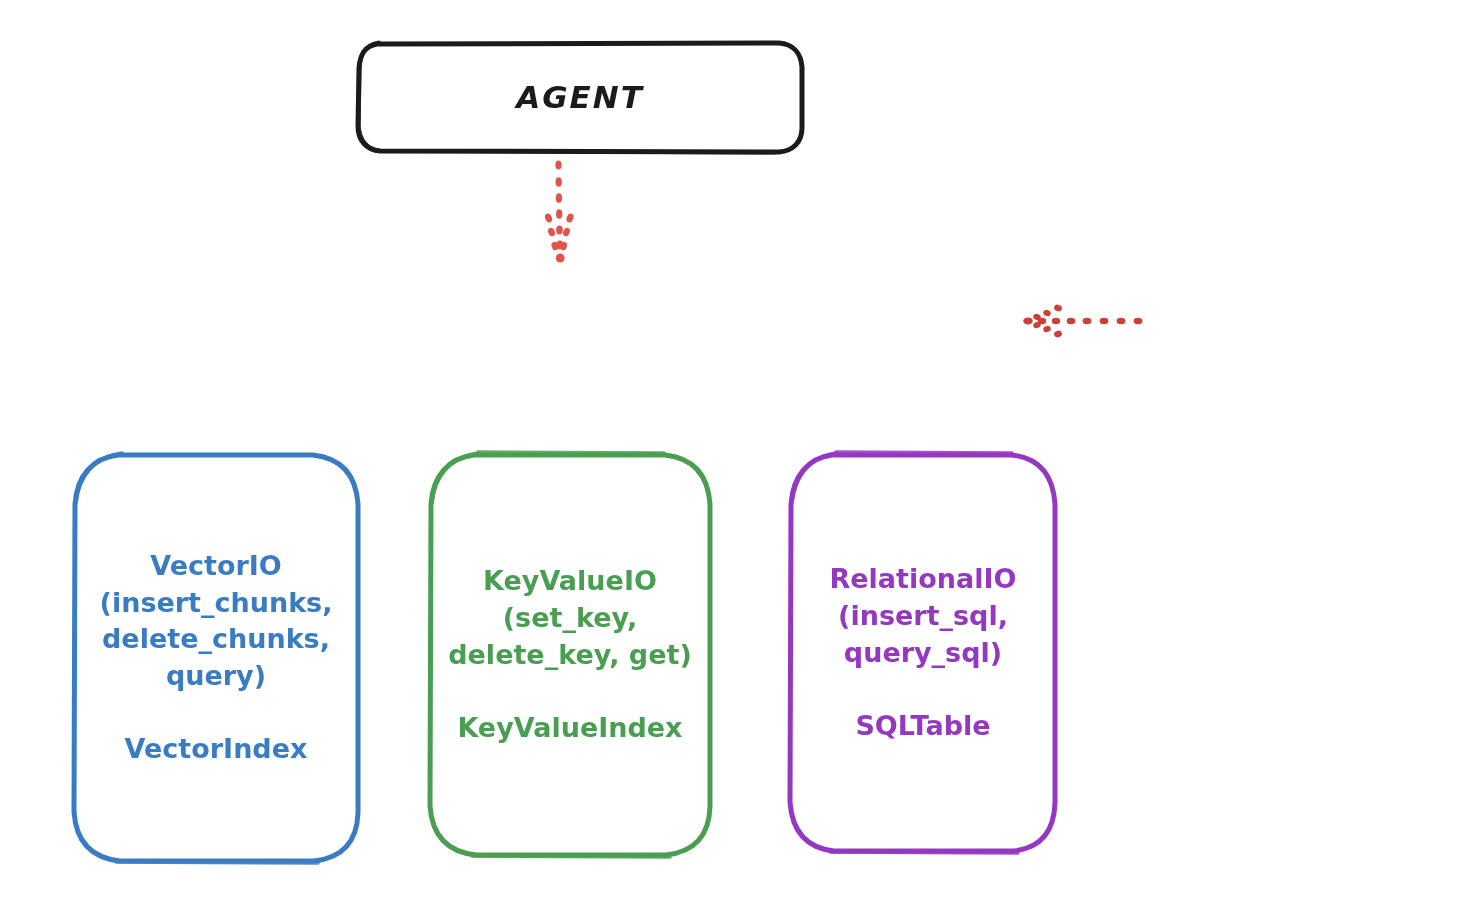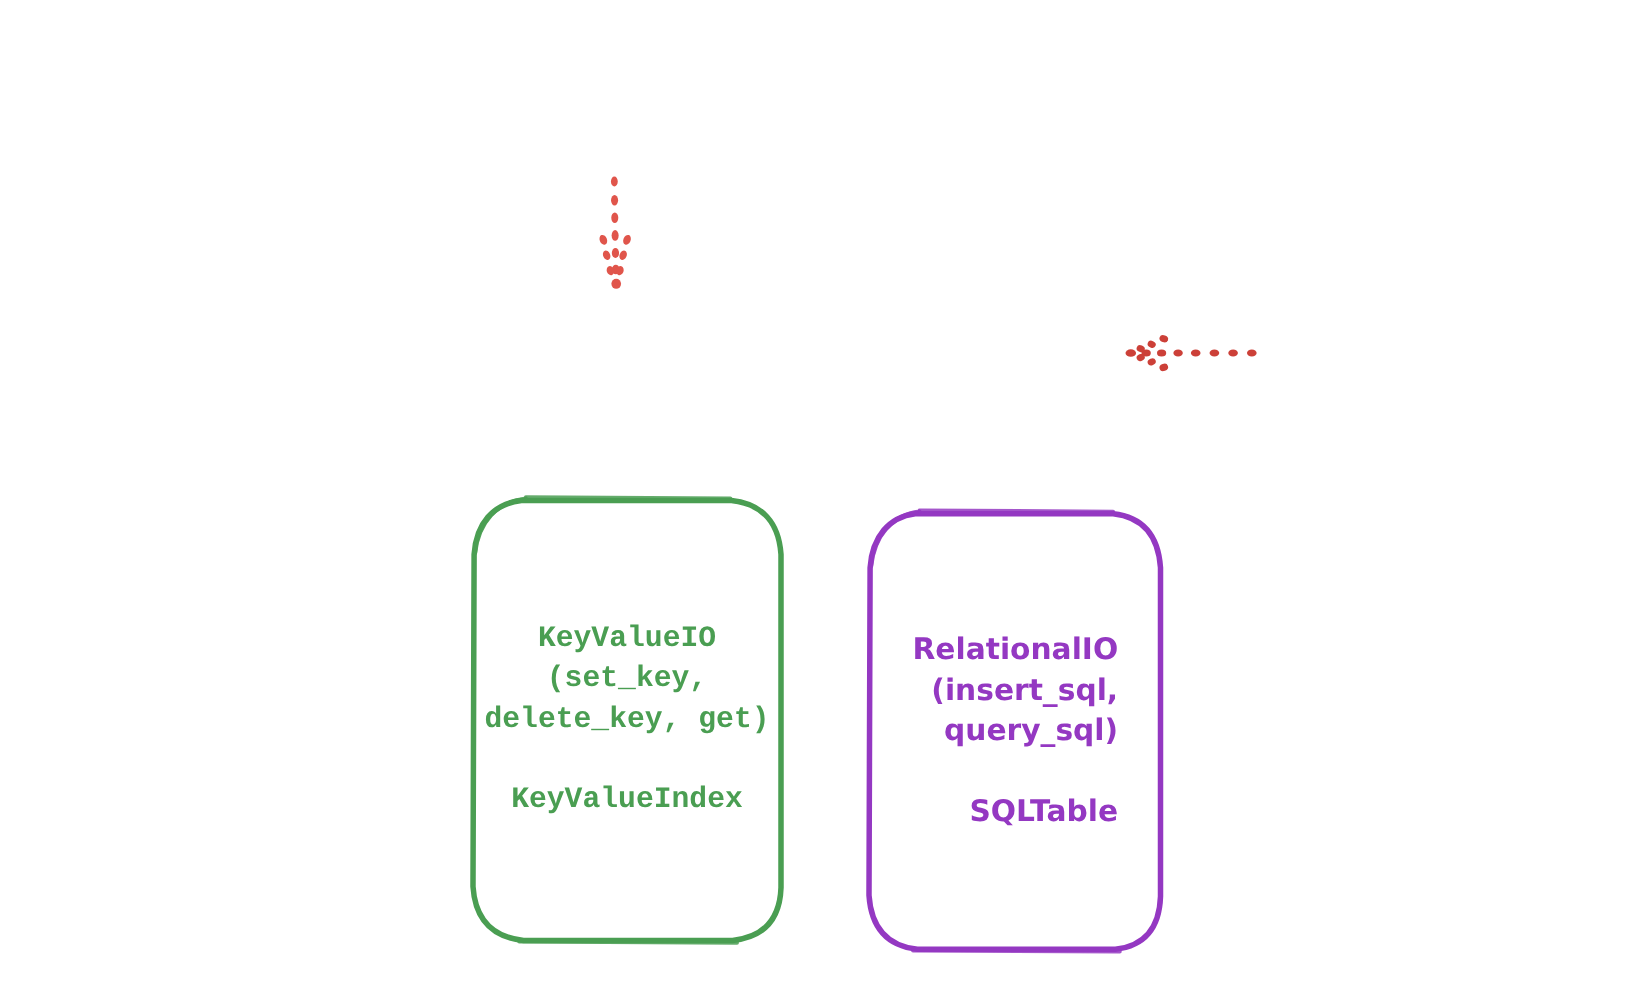--- a/index.html
+++ b/index.html
@@ -98,28 +98,27 @@
     height: 416px;
   }
   #vector-io-node .node-text { color: #3a7cc4; }
 
   #key-value-io-node {
     left: 426px;
     top: 450px;
     width: 288px;
     height: 410px;
   }
-  #key-value-io-node .node-text { color: #4a9e52; font-family: Liberation Mono, monospace; }
+  #key-value-io-node .node-text { color: #4a9e52; }
 
   #relational-io-node {
     left: 786px;
-    top: 462px;
+    top: 450px;
     width: 274px;
     height: 406px;
-    text-align: right;
   }
   #relational-io-node .node-text { color: #9438c2; }
 
   
   .connector {
     position: absolute;
     overflow: visible;
     pointer-events: none;
   }
   #agent-to-rag-connector {
@@ -149,22 +148,43 @@
     line-height: 1.30;
     text-align: center;
     white-space: pre-line;
   }
 </style>
 </head>
 <body>
 
 <div class="canvas">
 
-
-
+  <div class="node" id="agent-node">
+    <svg class="sketch-border" viewBox="0 0 450 118" preserveAspectRatio="none">
+      <path d="M22,6 C10,8 5,16 4,30 L3,88 C3,102 11,112 25,113 L424,114 C438,113 447,104 447,90 L447,29 C446,15 438,6 424,5 L22,6 Z" fill="#ffffff" stroke="#1b1b1b" stroke-width="5" stroke-linecap="round" stroke-linejoin="round"></path>
+      <path d="M24,4 C12,6 6,15 5,29 L4,87 C5,101 12,111 26,113" fill="none" stroke="#1b1b1b" stroke-width="3.2" stroke-linecap="round" opacity="0.85"></path>
+      <path d="M28,113 L420,115" fill="none" stroke="#1b1b1b" stroke-width="3" stroke-linecap="round" opacity="0.8"></path>
+    </svg>
+    <span class="node-text">AGENT</span>
+  </div>
+
+
+  <div class="node provider-card" id="vector-io-node">
+    <svg class="sketch-border" viewBox="0 0 292 416" preserveAspectRatio="none">
+      <path d="M48,5 C22,8 7,26 5,54 L4,362 C6,392 22,408 50,411 L244,411 C272,408 287,392 288,363 L288,54 C286,25 271,8 243,5 L48,5 Z" fill="#ffffff" stroke="#3a7cc4" stroke-width="5" stroke-linecap="round" stroke-linejoin="round"></path>
+      <path d="M52,3 C26,6 9,25 6,53" fill="none" stroke="#3a7cc4" stroke-width="3.5" stroke-linecap="round" opacity="0.9"></path>
+      <path d="M46,412 L248,413" fill="none" stroke="#3a7cc4" stroke-width="3.6" stroke-linecap="round" opacity="0.85"></path>
+    </svg>
+    <span class="node-text">VectorIO
+(insert_chunks,
+delete_chunks,
+query)
+
+VectorIndex</span>
+  </div>
 
   <div class="node provider-card" id="key-value-io-node">
     <svg class="sketch-border" viewBox="0 0 288 410" preserveAspectRatio="none">
       <path d="M48,5 C22,8 7,26 5,54 L4,356 C6,386 22,402 50,405 L240,405 C268,402 283,386 284,357 L284,54 C282,25 267,8 239,5 L48,5 Z" fill="#ffffff" stroke="#4a9e52" stroke-width="5" stroke-linecap="round" stroke-linejoin="round"></path>
       <path d="M52,3 C26,6 9,25 6,53" fill="none" stroke="#4a9e52" stroke-width="3.5" stroke-linecap="round" opacity="0.9"></path>
       <path d="M46,406 L244,407" fill="none" stroke="#4a9e52" stroke-width="3.6" stroke-linecap="round" opacity="0.85"></path>
       <path d="M52,2 L238,3" fill="none" stroke="#4a9e52" stroke-width="3.4" stroke-linecap="round" opacity="0.85"></path>
     </svg>
     <span class="node-text">KeyValueIO
 (set_key,

